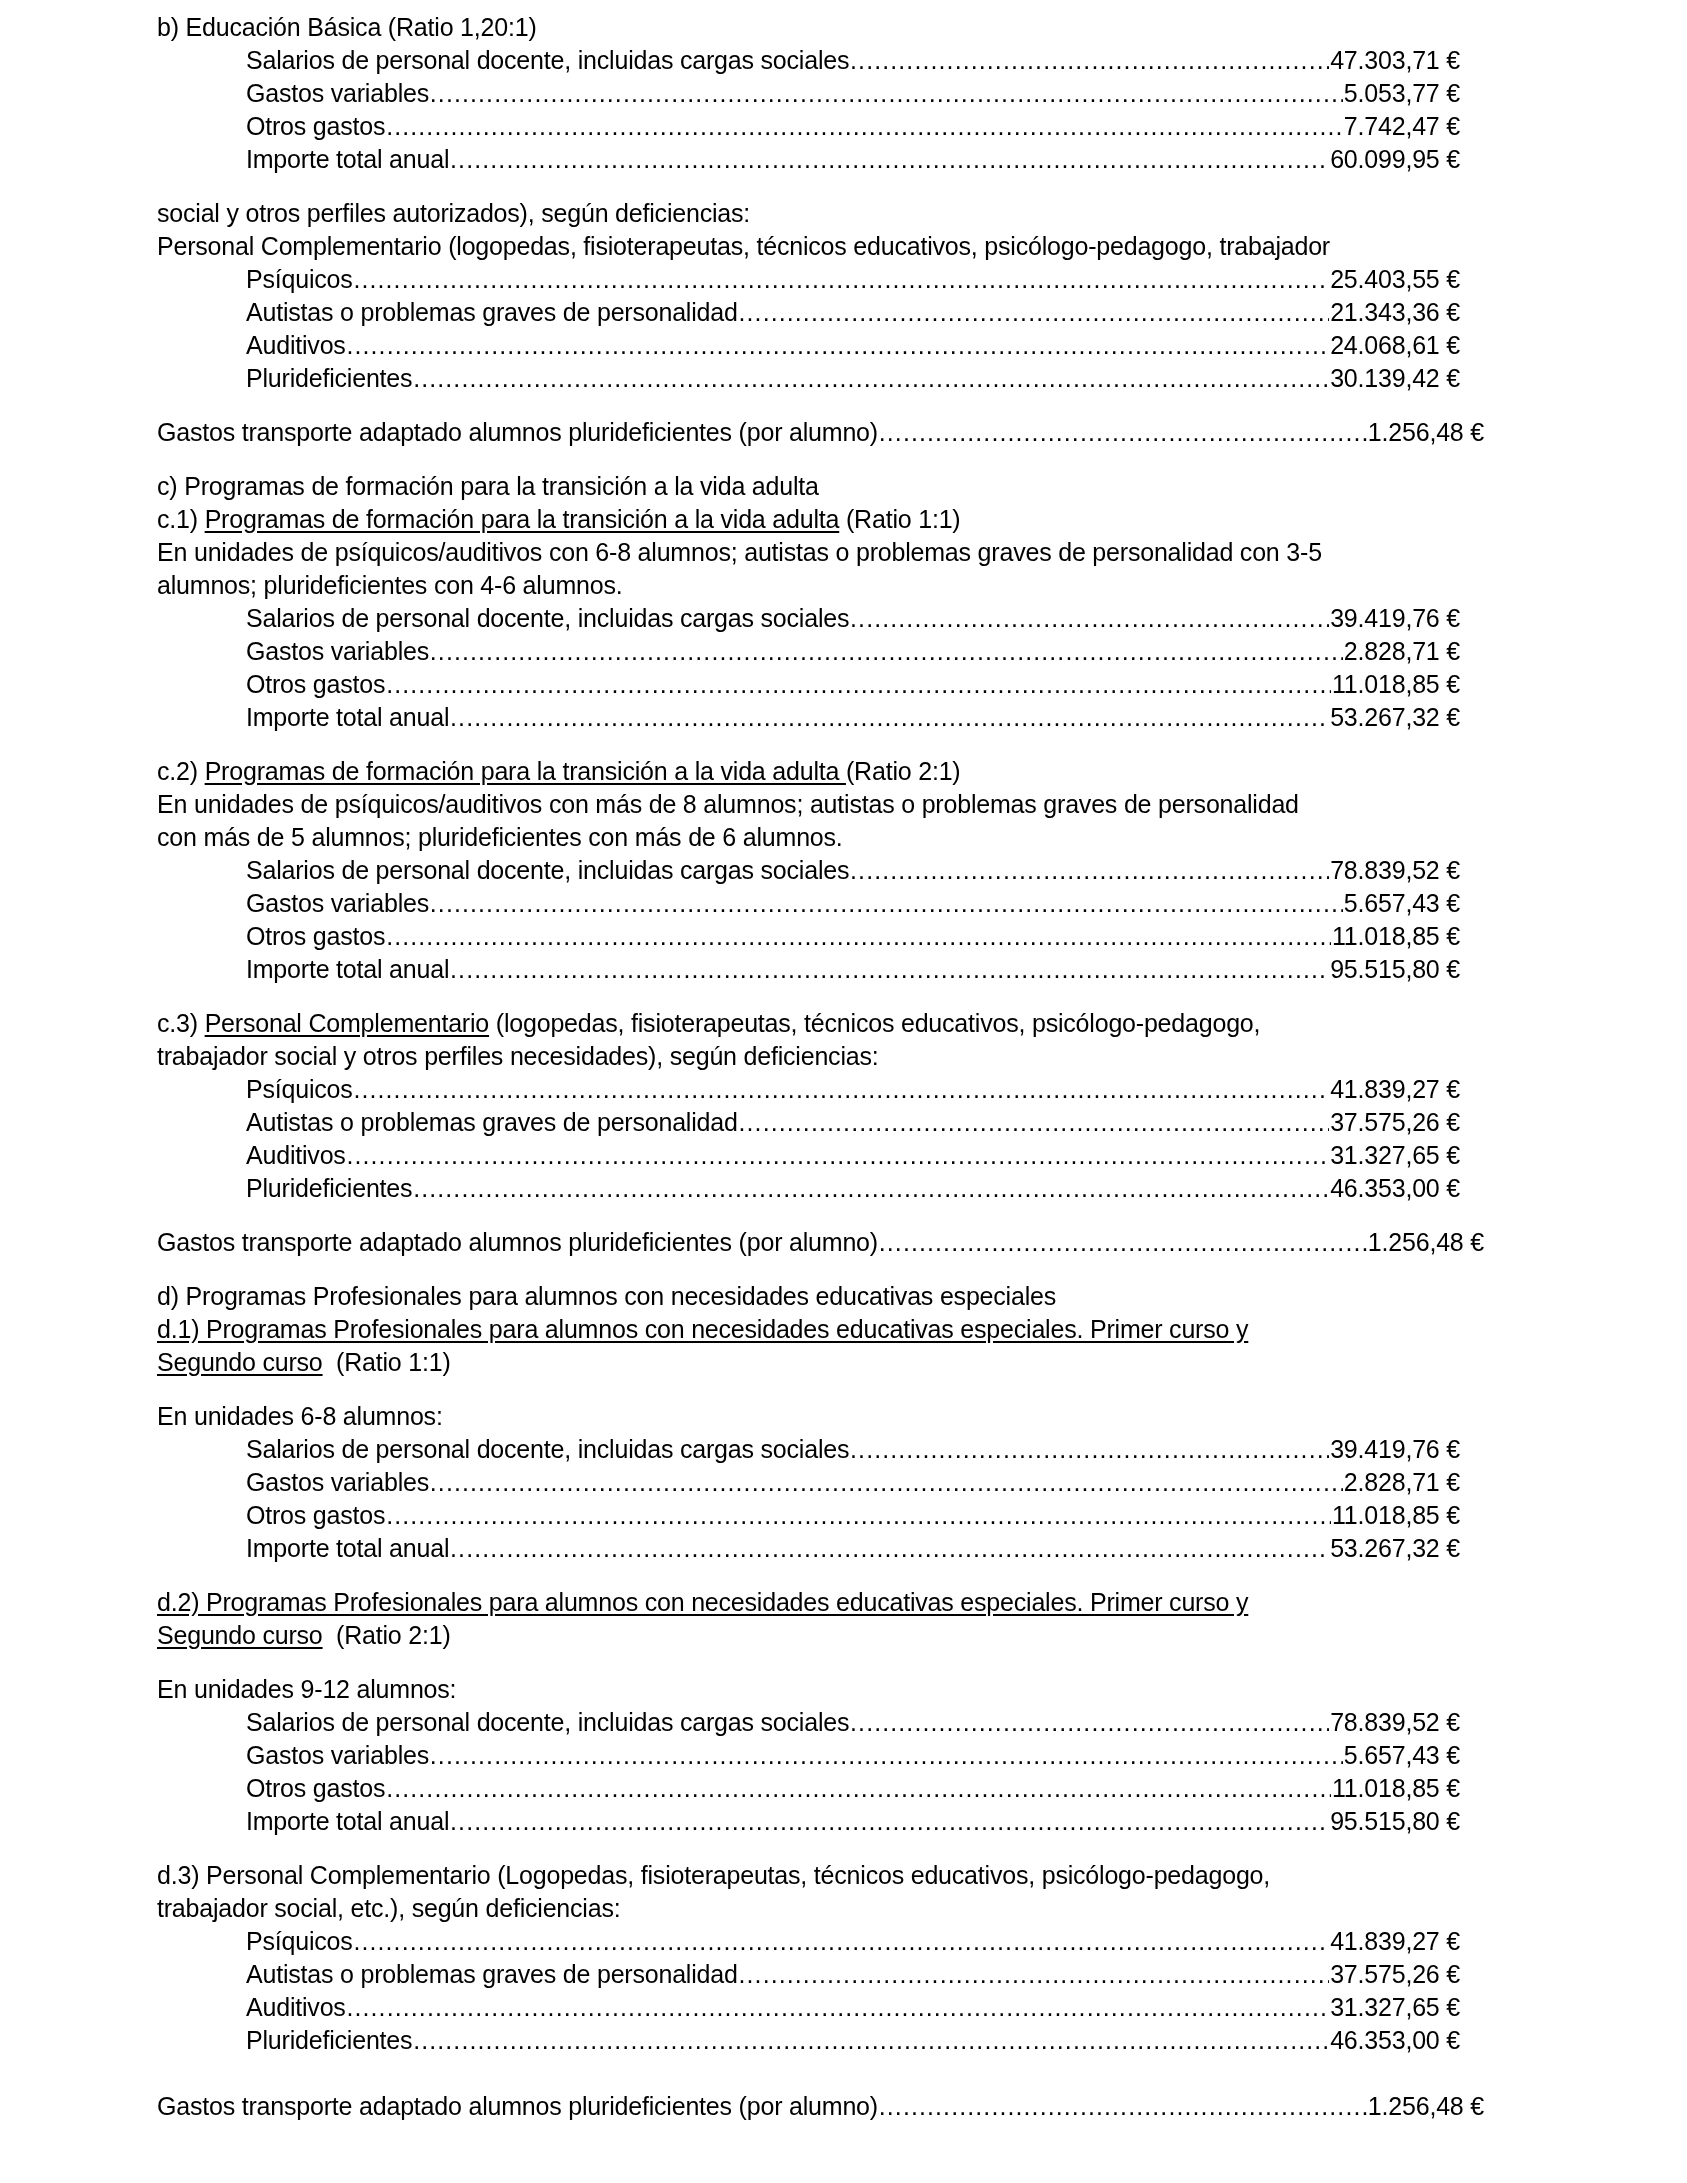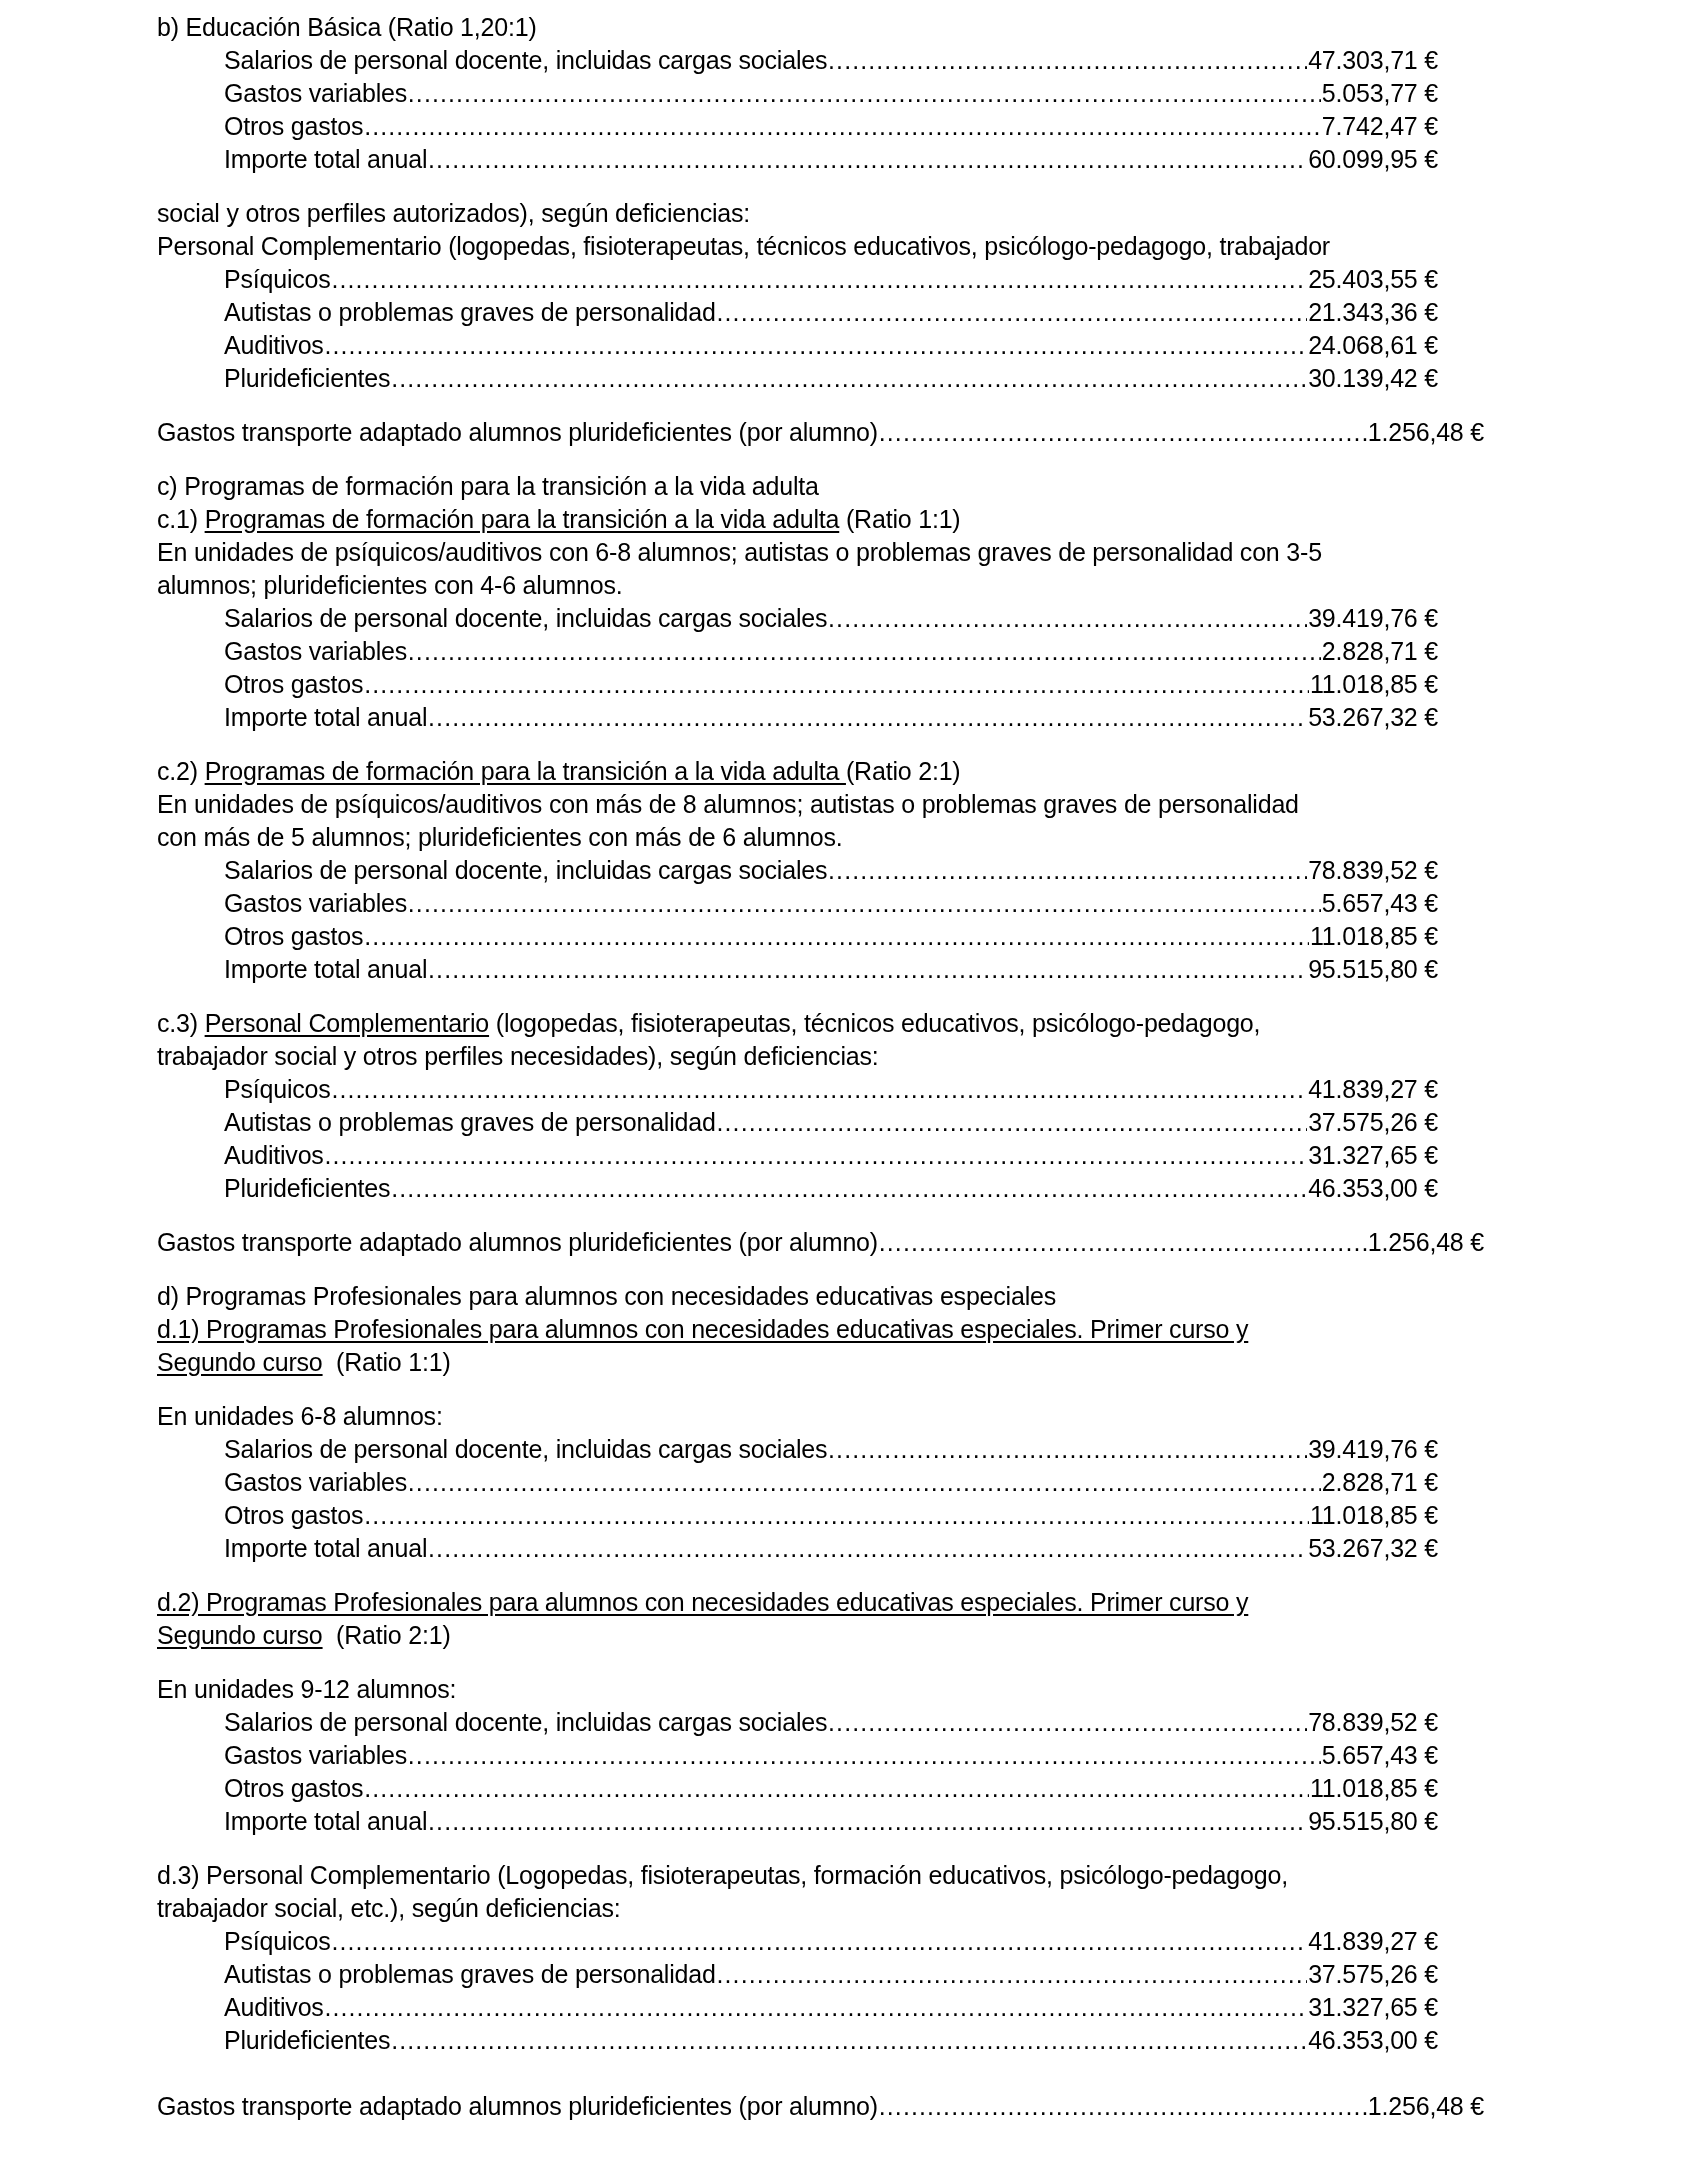--- a/index.html
+++ b/index.html
@@ -7,21 +7,21 @@
     width: 1688px; height: 2183px; overflow: hidden; position: relative;
     font-family: "Liberation Sans", sans-serif;
     font-size: 25px; line-height: 33px; color: #000;
     letter-spacing: -0.2px;
   }
   .page { position: absolute; left: 157px; top: 10.6px; width: 1327px; }
   .line { height: 33px; white-space: nowrap; }
   .gap { height: 21px; }
   .b { font-weight: normal; }
   .u { text-decoration: underline; text-underline-offset: 3px; }
-  .row { display: flex; align-items: baseline; height: 33px; margin-left: 67px; width: 1214px; }
+  .row { display: flex; align-items: baseline; height: 33px; margin-left: 89px; width: 1214px; }
   .row .lbl { white-space: nowrap; }
   .row .dots { flex: 1; overflow: hidden; white-space: nowrap; margin: 0 0.8px; }
   .row .dots::before {
     content: "........................................................................................................................................................................................................................................................................................";
     letter-spacing: 1.1px;
   }
   .row .val { white-space: nowrap; }
   .row.full { margin-left: 0; width: 1327px; align-items: center; }
 </style>
 </head>
@@ -204,21 +204,21 @@
       <span class="lbl">Otros gastos </span>
       <span class="dots"></span>
       <span class="val">11.018,85 €</span>
     </div>
   <div class="row">
       <span class="lbl">Importe total anual</span>
       <span class="dots"></span>
       <span class="val">95.515,80 €</span>
     </div>
   <div class="gap"></div>
-  <div class="line">d.3) Personal Complementario (Logopedas, fisioterapeutas, formación educativos, psicólogo-pedagogo,</div>
+  <div class="line">d.3) Personal Complementario (Logopedas, fisioterapeutas, técnicos educativos, psicólogo-pedagogo,</div>
   <div class="line">trabajador social, etc.), según deficiencias:</div>
   <div class="row">
       <span class="lbl">Psíquicos</span>
       <span class="dots"></span>
       <span class="val">41.839,27 €</span>
     </div>
   <div class="row">
       <span class="lbl">Autistas o problemas graves de personalidad</span>
       <span class="dots"></span>
       <span class="val">37.575,26 €</span>

